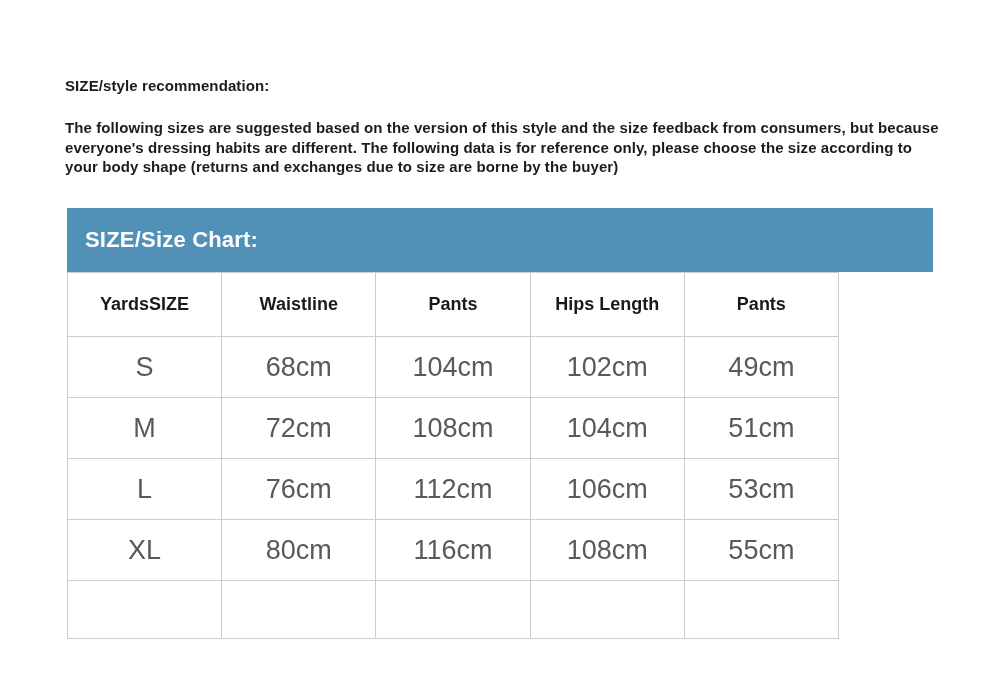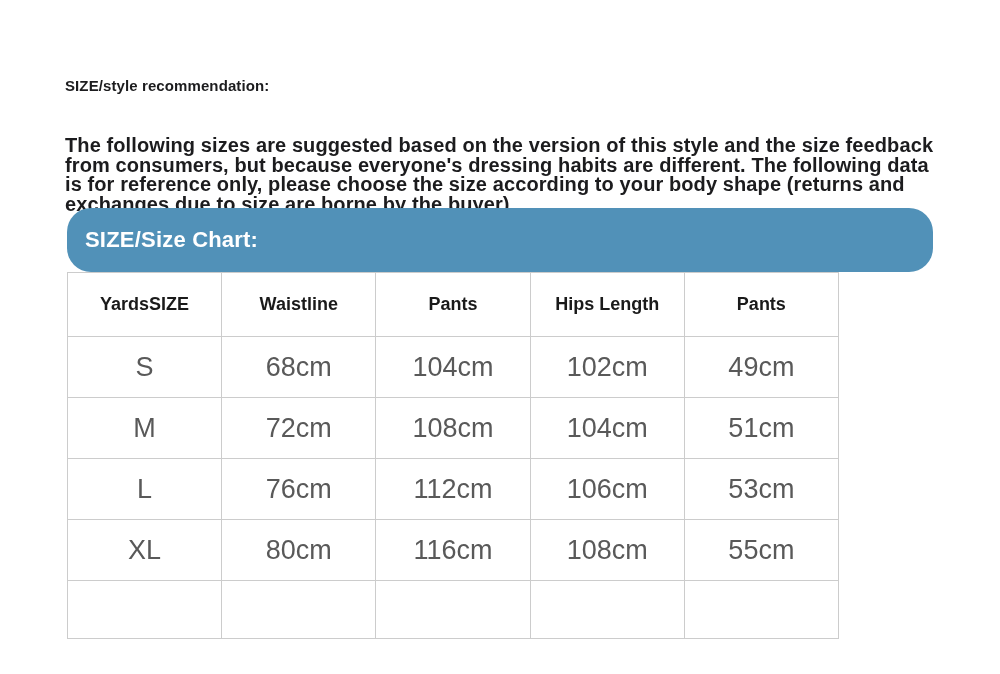--- a/index.html
+++ b/index.html
@@ -22,42 +22,41 @@
     left: 65px;
     top: 77px;
     font-size: 15px;
     font-weight: 700;
     color: #1c1c1e;
     letter-spacing: 0.1px;
   }
   .rec-body {
     position: absolute;
     left: 65px;
-    top: 136px;
+    top: 118px;
     width: 875px;
-    font-size: 20px;
+    font-size: 15px;
     font-weight: 700;
     color: #1c1c1e;
     line-height: 19.5px;
     letter-spacing: 0.1px;
   }
   .chart-section {
     position: absolute;
     left: 67px;
     top: 208px;
     width: 866px;
   }
   .chart-title-bar {
     width: 866px;
     height: 64px;
     background: #5191b8;
     display: flex;
     align-items: center;
     padding-left: 18px;
-    border-radius: 24px;
   }
   .chart-title-bar span {
     color: #ffffff;
     font-size: 22px;
     font-weight: 700;
     letter-spacing: 0.2px;
   }
   table.size-table {
     width: 772px;
     border-collapse: collapse;

